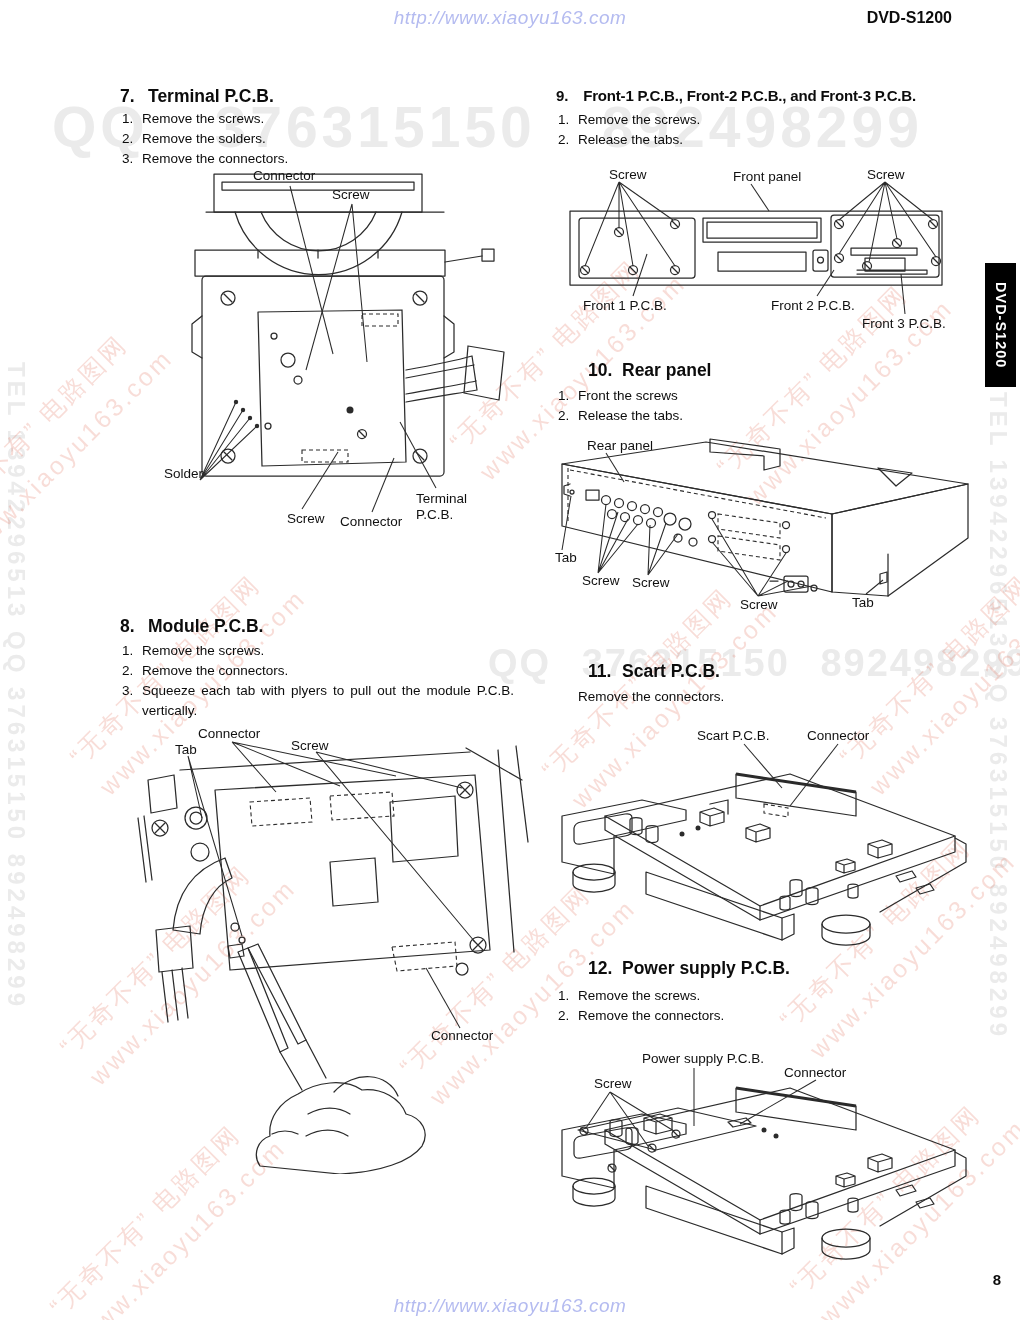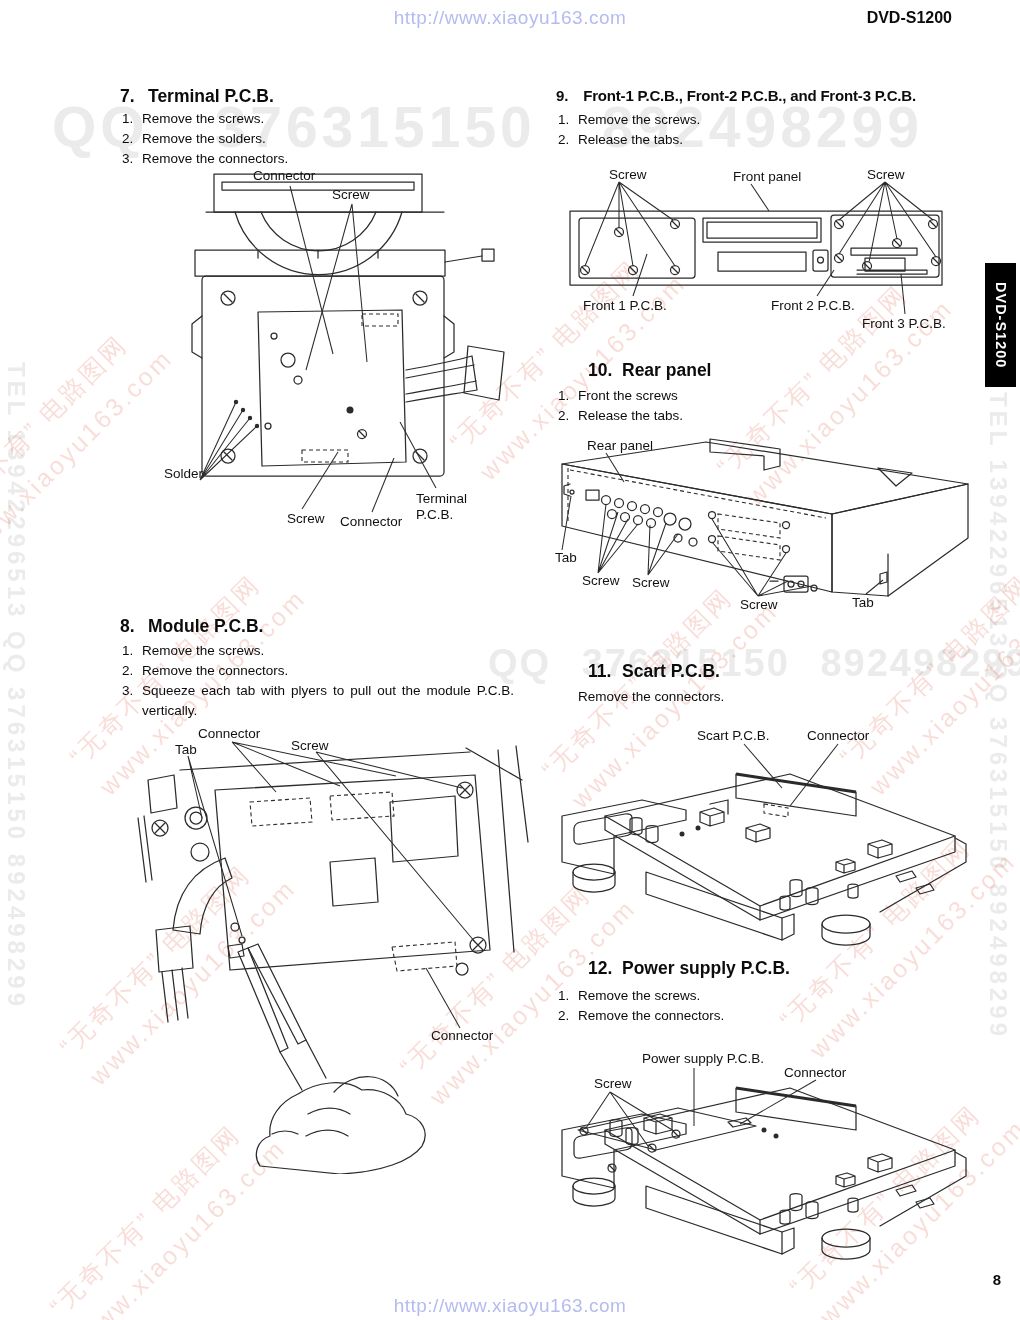--- a/index.html
+++ b/index.html
@@ -1,21 +1,21 @@
 <!DOCTYPE html>
 <html><head>
 <meta charset="utf-8">
 <style>
   html,body{margin:0;padding:0;background:#fff;}
   .page{position:relative;width:1020px;height:1320px;background:#fff;overflow:hidden;
         font-family:"Liberation Sans", sans-serif;color:#0c0c0c;}
 
   
   .wm{position:absolute;z-index:0;pointer-events:none;}
-  .wm-link{color:#b4bbf0;font-size:19px;letter-spacing:.5px;white-space:nowrap;}
+  .wm-link{color:#b4bbf0;font-size:19px;letter-spacing:.5px;white-space:nowrap;font-style:italic;}
   .wm-link.top{left:50%;top:7px;transform:translateX(-50%);}
   .wm-link.bottom{left:50%;top:1295px;transform:translateX(-50%);}
   .ghost{color:#ebebeb;font-weight:bold;white-space:nowrap;}
   .ghost-top{left:52px;top:94px;font-size:57px;letter-spacing:4px;word-spacing:46px;}
   .ghost-mid-left{left:58px;top:640px;font-size:38px;letter-spacing:2px;}
   .ghost-mid-right{left:488px;top:642px;font-size:38px;letter-spacing:2px;word-spacing:18px;}
   .ghost-bottom{left:75px;top:1164px;font-size:60px;letter-spacing:9px;}
   .ghost-vert{font-size:24px;letter-spacing:4px;writing-mode:vertical-rl;}
   .ghost-vert.left{left:2px;top:362px;}
   .ghost-vert.right{left:984px;top:392px;}

